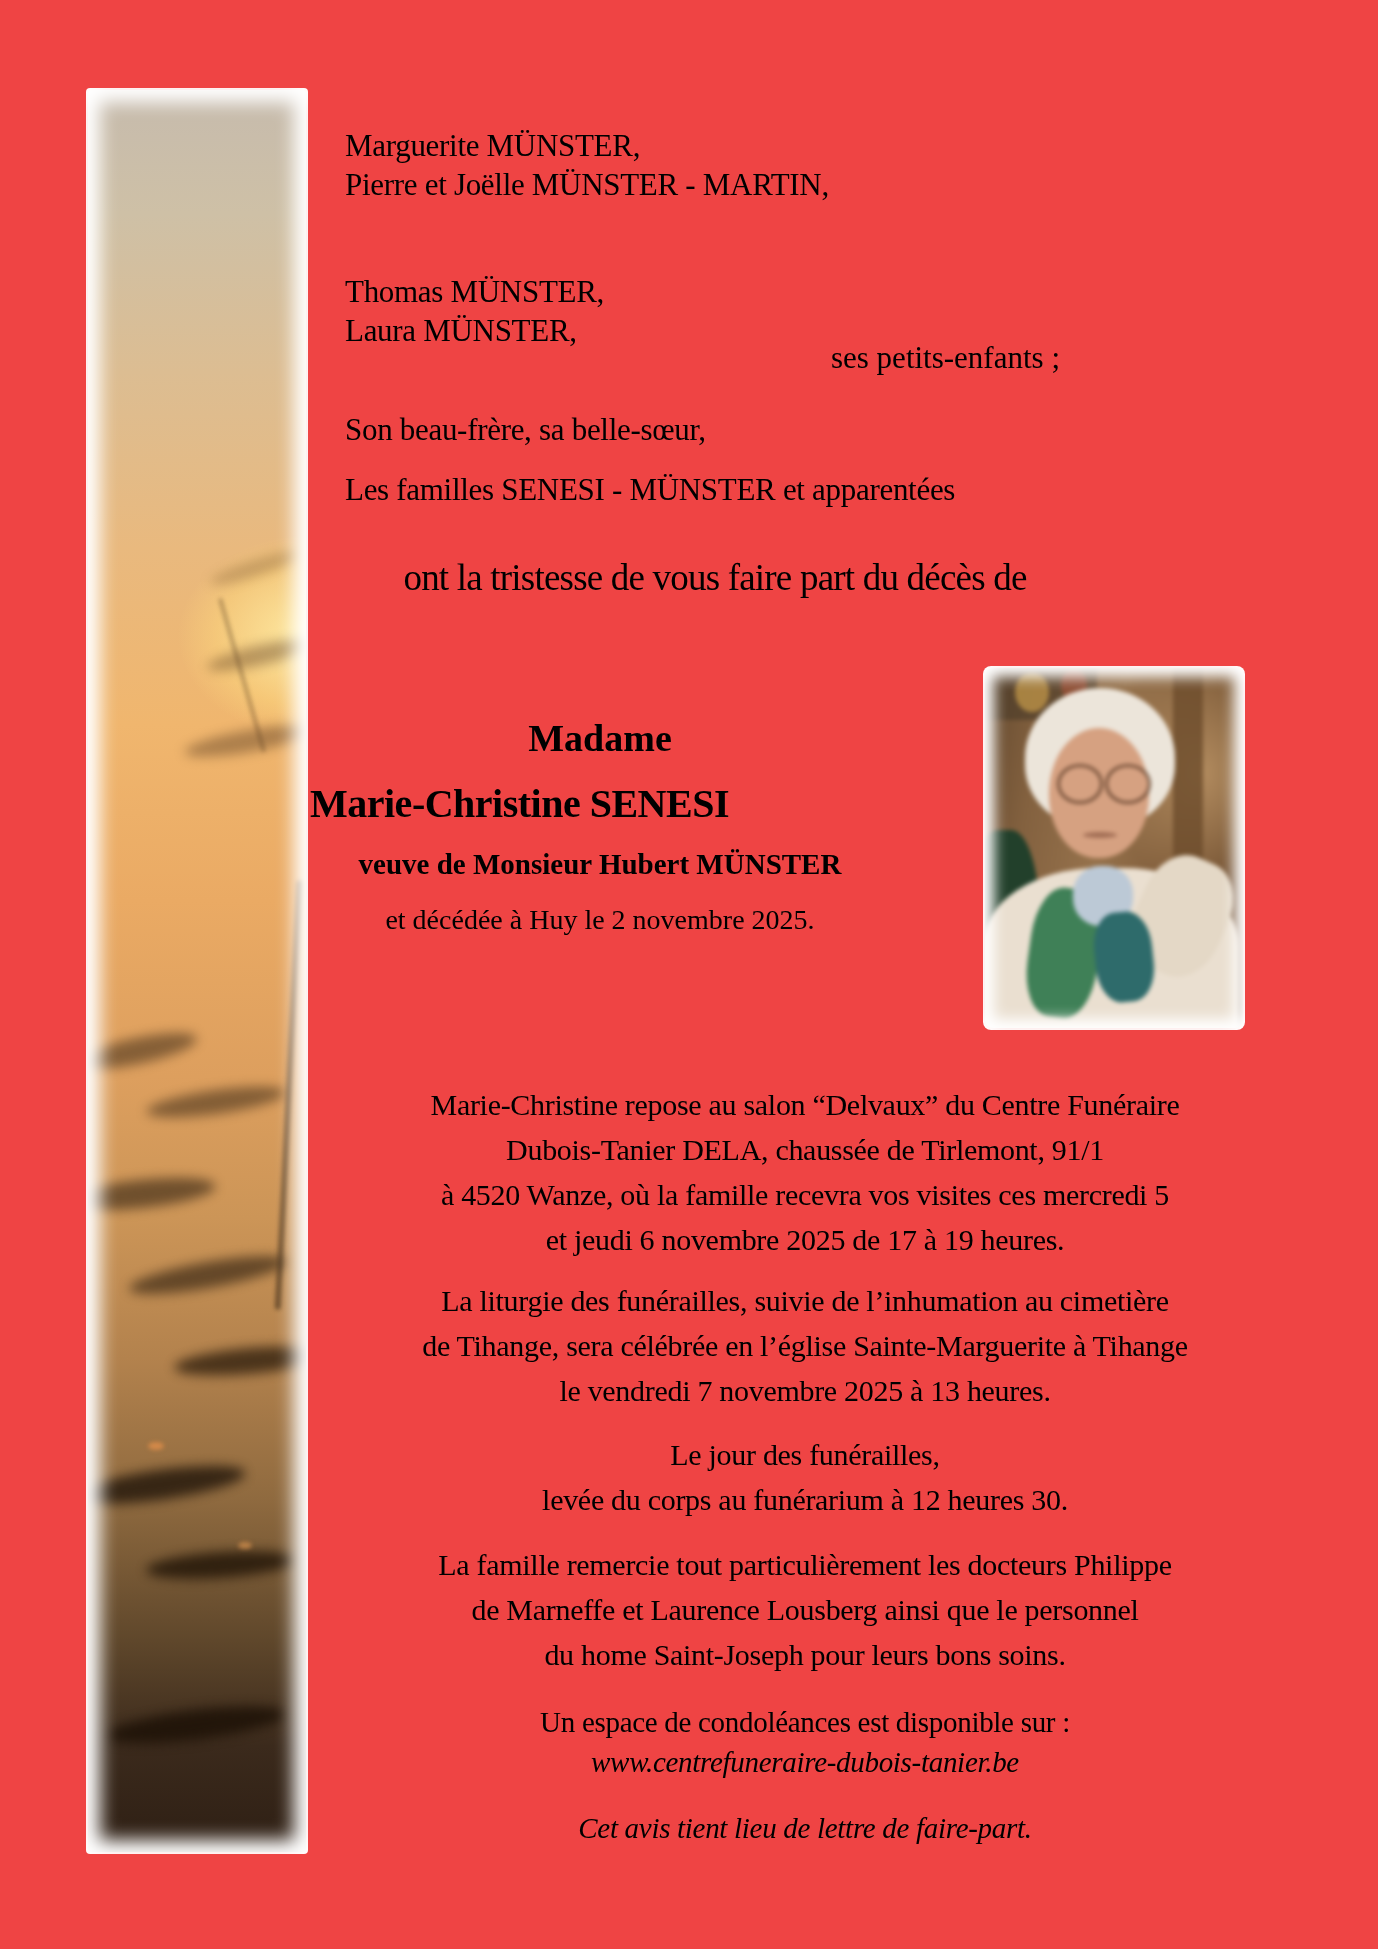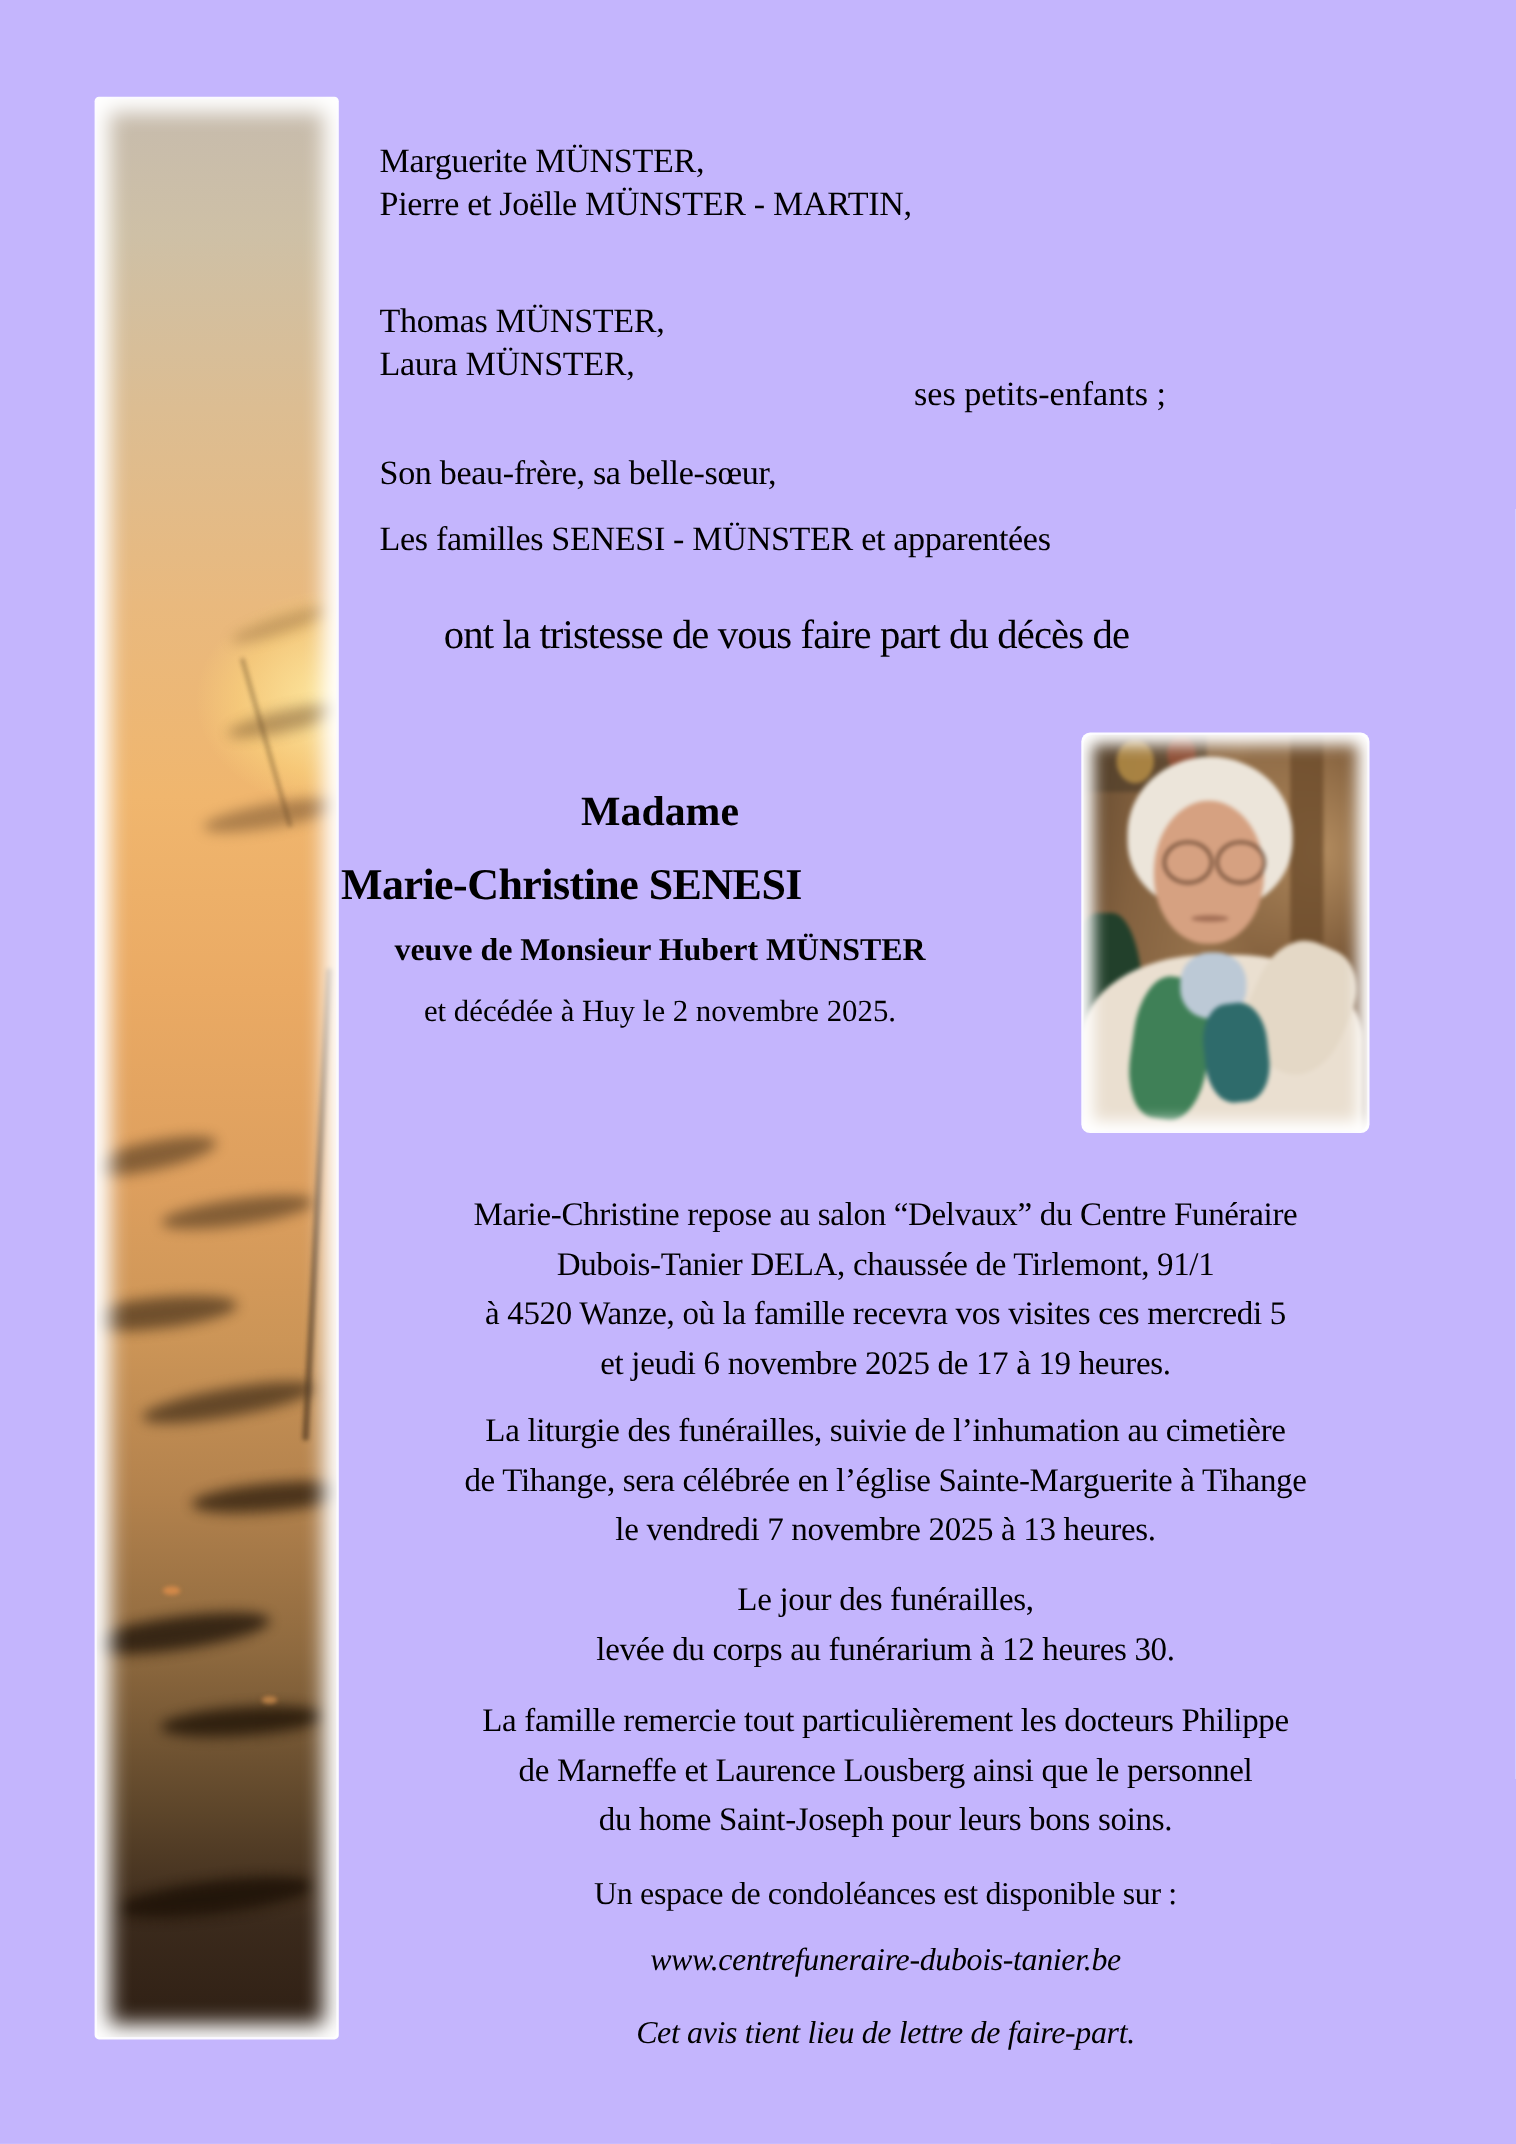--- a/index.html
+++ b/index.html
@@ -1,17 +1,17 @@
 <!DOCTYPE html>
 <html><head>
 <meta charset="utf-8">
 <style>
   html,body{margin:0;padding:0;background:#ffffff;}
   .page{
-    position:relative;width:1378px;height:1949px;background:#c4b5fd;
+    position:relative;width:1378px;height:1949px;background:#ef4444;
     font-family:"Liberation Serif","DejaVu Serif",serif;color:#000;
     overflow:hidden;
   }
   .abs{position:absolute;}
 
   
   .strip{left:88px;top:90px;width:218px;height:1762px;border-radius:4px;}
   .strip-inner{
     position:absolute;inset:0;overflow:hidden;border-radius:4px;
     background:
@@ -42,21 +42,21 @@
   .names{font-size:31px;line-height:39px;letter-spacing:-0.3px;white-space:nowrap;}
   .relation{font-size:31px;white-space:nowrap;text-align:right;}
   .intro{font-size:37px;letter-spacing:-0.8px;width:740px;text-align:center;white-space:nowrap;}
   .dec-title{font-size:38px;font-weight:bold;width:580px;text-align:center;}
   .dec-name{font-size:40px;font-weight:bold;letter-spacing:-0.5px;width:580px;text-align:left;white-space:nowrap;}
   .dec-widow{font-size:29px;font-weight:bold;width:580px;text-align:center;white-space:nowrap;}
   .dec-dates{font-size:28px;line-height:33px;width:580px;text-align:center;}
   .para{width:950px;text-align:center;font-size:30px;line-height:45px;letter-spacing:-0.3px;}
   .para div{white-space:nowrap;}
   .bold{font-weight:normal;}
-  .italic{font-style:italic;margin-top:20px;}
+  .italic{font-style:italic;}
   .small{font-size:29px;}
 </style>
 </head>
 <body>
 
 <div class="page">
 
   <div class="abs strip">
     <div class="strip-inner">
       <span class="blob" style="left:120px;top:470px;width:95px;height:16px;transform:rotate(-18deg);opacity:.35;background:#7a552e;"></span>

